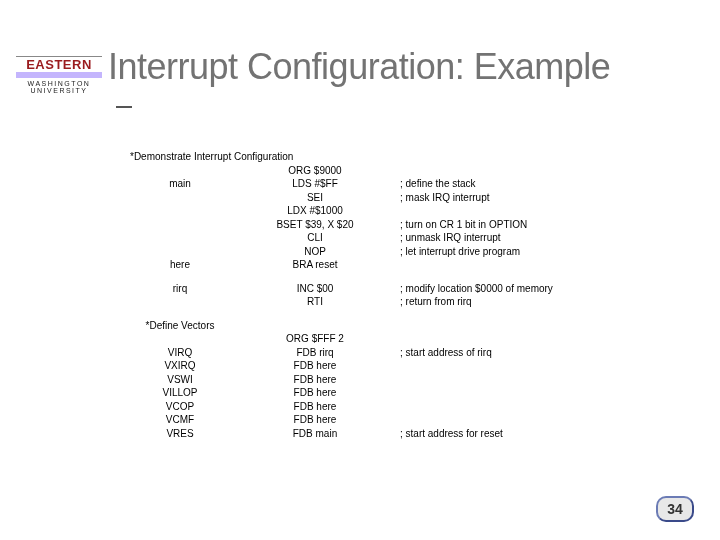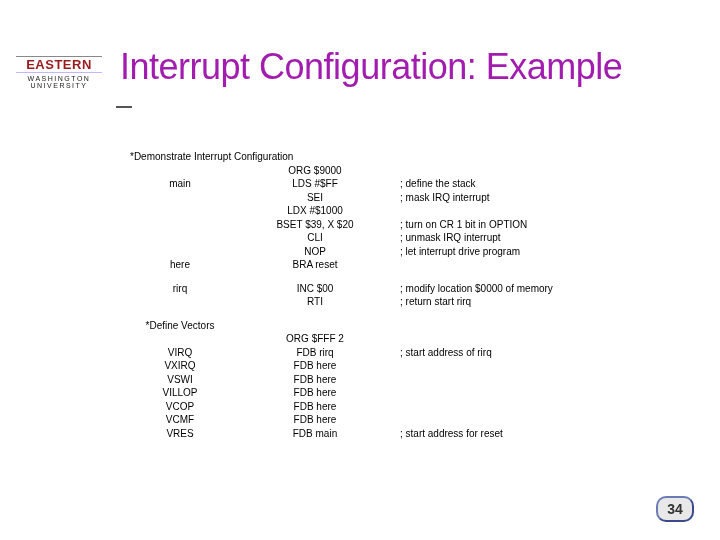--- a/index.html
+++ b/index.html
@@ -18,37 +18,37 @@
     left: 16px;
     width: 86px;
     text-align: center;
   }
   .logo-name {
     font-size: 13px;
     font-weight: bold;
     letter-spacing: 0.5px;
     color: #9a1b1e;
     border-top: 1px solid #888;
-    border-bottom: 1px solid #c4b5fd;
+    border-bottom: 6px solid #c4b5fd;
     padding: 1px 0;
     line-height: 1;
   }
   .logo-sub {
     font-size: 7px;
     letter-spacing: 1.5px;
     color: #222;
     margin-top: 2px;
   }
   .title {
     position: absolute;
     top: 46px;
-    left: 120px;
+    left: 108px;
     font-size: 36px;
     font-weight: 400;
-    color: #a21caf;
+    color: #737373;
     font-family: Arial, Helvetica, sans-serif;
     letter-spacing: -0.5px;
   }
   .title-underline {
     position: absolute;
     top: 106px;
     left: 116px;
     width: 16px;
     height: 2px;
     background: #555;
@@ -108,21 +108,21 @@
   <div class="row"><span class="c1"></span><span class="c2">SEI</span><span class="c3">; mask IRQ interrupt</span></div>
   <div class="row"><span class="c1"></span><span class="c2">LDX #$1000</span><span class="c3"></span></div>
   <div class="row"><span class="c1"></span><span class="c2">BSET $39, X $20</span><span class="c3">; turn on CR 1 bit in OPTION</span></div>
   <div class="row"><span class="c1"></span><span class="c2">CLI</span><span class="c3">; unmask IRQ interrupt</span></div>
   <div class="row"><span class="c1"></span><span class="c2">NOP</span><span class="c3">; let interrupt drive program</span></div>
   <div class="row"><span class="c1">here</span><span class="c2">BRA reset</span><span class="c3"></span></div>
 
   <div class="section-gap"></div>
 
   <div class="row"><span class="c1">rirq</span><span class="c2">INC $00</span><span class="c3">; modify location $0000 of memory</span></div>
-  <div class="row"><span class="c1"></span><span class="c2">RTI</span><span class="c3">; return start rirq</span></div>
+  <div class="row"><span class="c1"></span><span class="c2">RTI</span><span class="c3">; return from rirq</span></div>
 
   <div class="section-gap"></div>
 
   <div class="row"><span class="c1">*Define Vectors</span></div>
   <div class="row"><span class="c1"></span><span class="c2">ORG $FFF 2</span><span class="c3"></span></div>
   <div class="row"><span class="c1">VIRQ</span><span class="c2">FDB rirq</span><span class="c3">; start address of rirq</span></div>
   <div class="row"><span class="c1">VXIRQ</span><span class="c2">FDB here</span><span class="c3"></span></div>
   <div class="row"><span class="c1">VSWI</span><span class="c2">FDB here</span><span class="c3"></span></div>
   <div class="row"><span class="c1">VILLOP</span><span class="c2">FDB here</span><span class="c3"></span></div>
   <div class="row"><span class="c1">VCOP</span><span class="c2">FDB here</span><span class="c3"></span></div>

